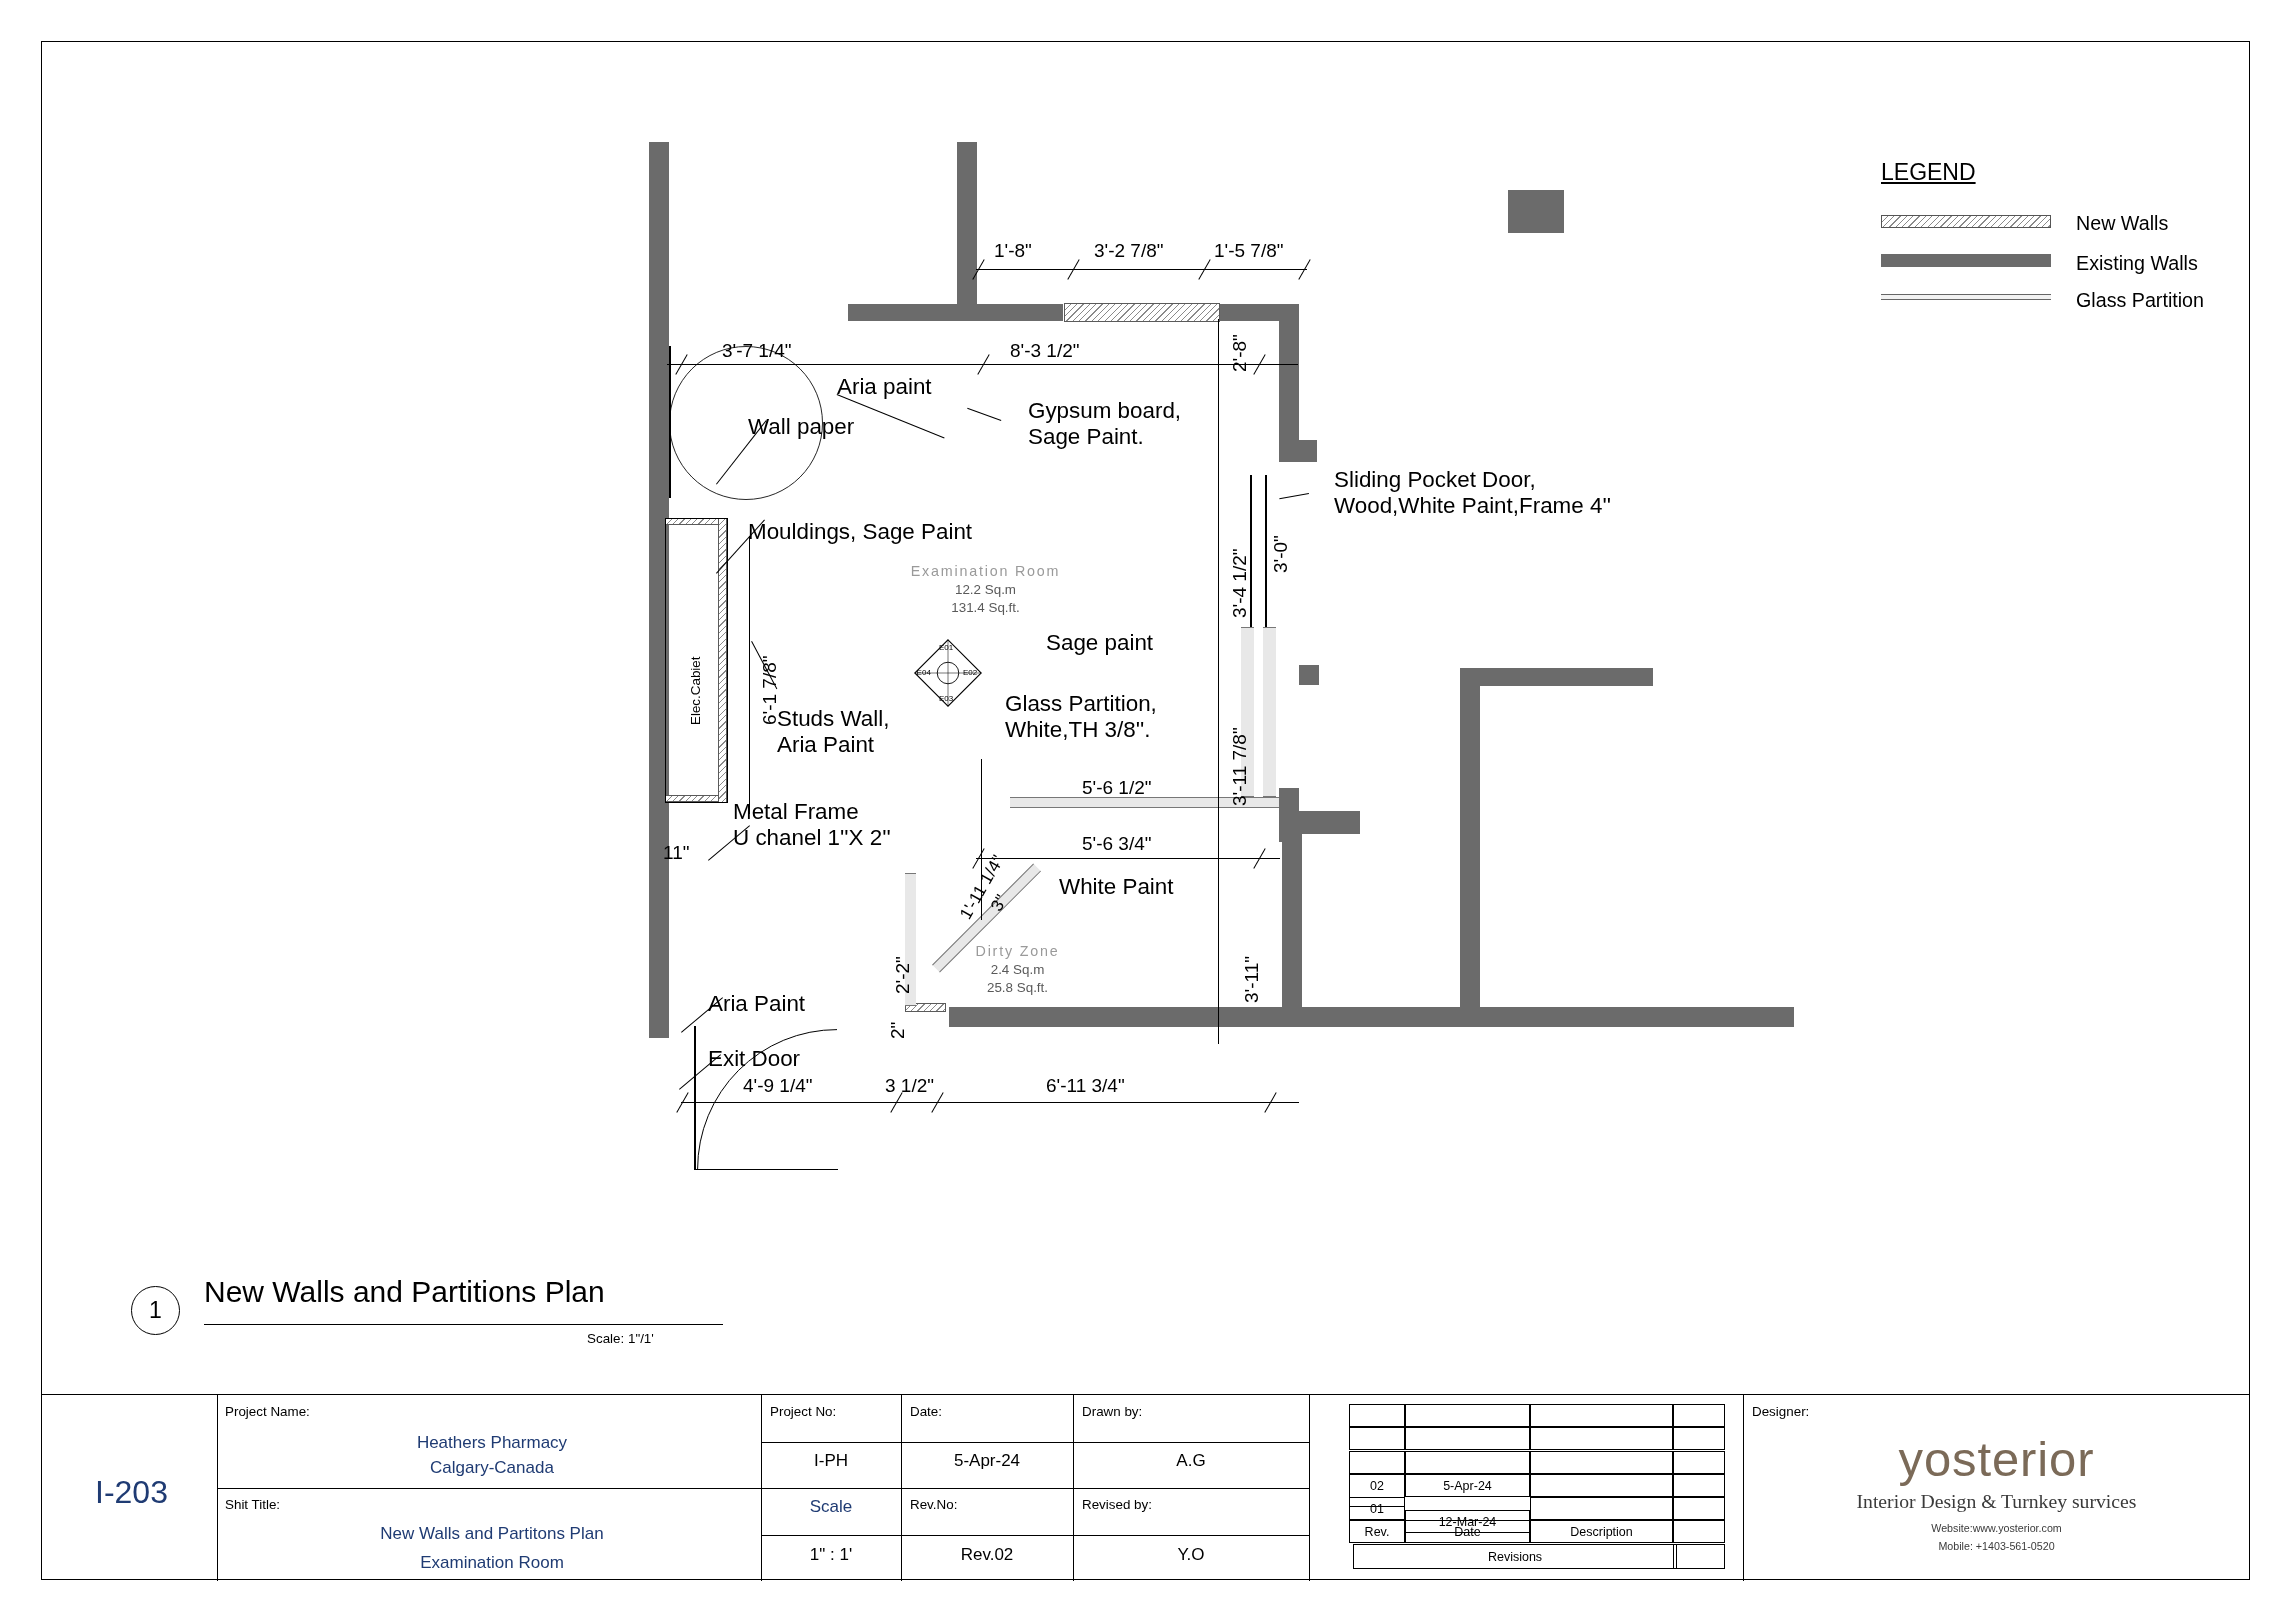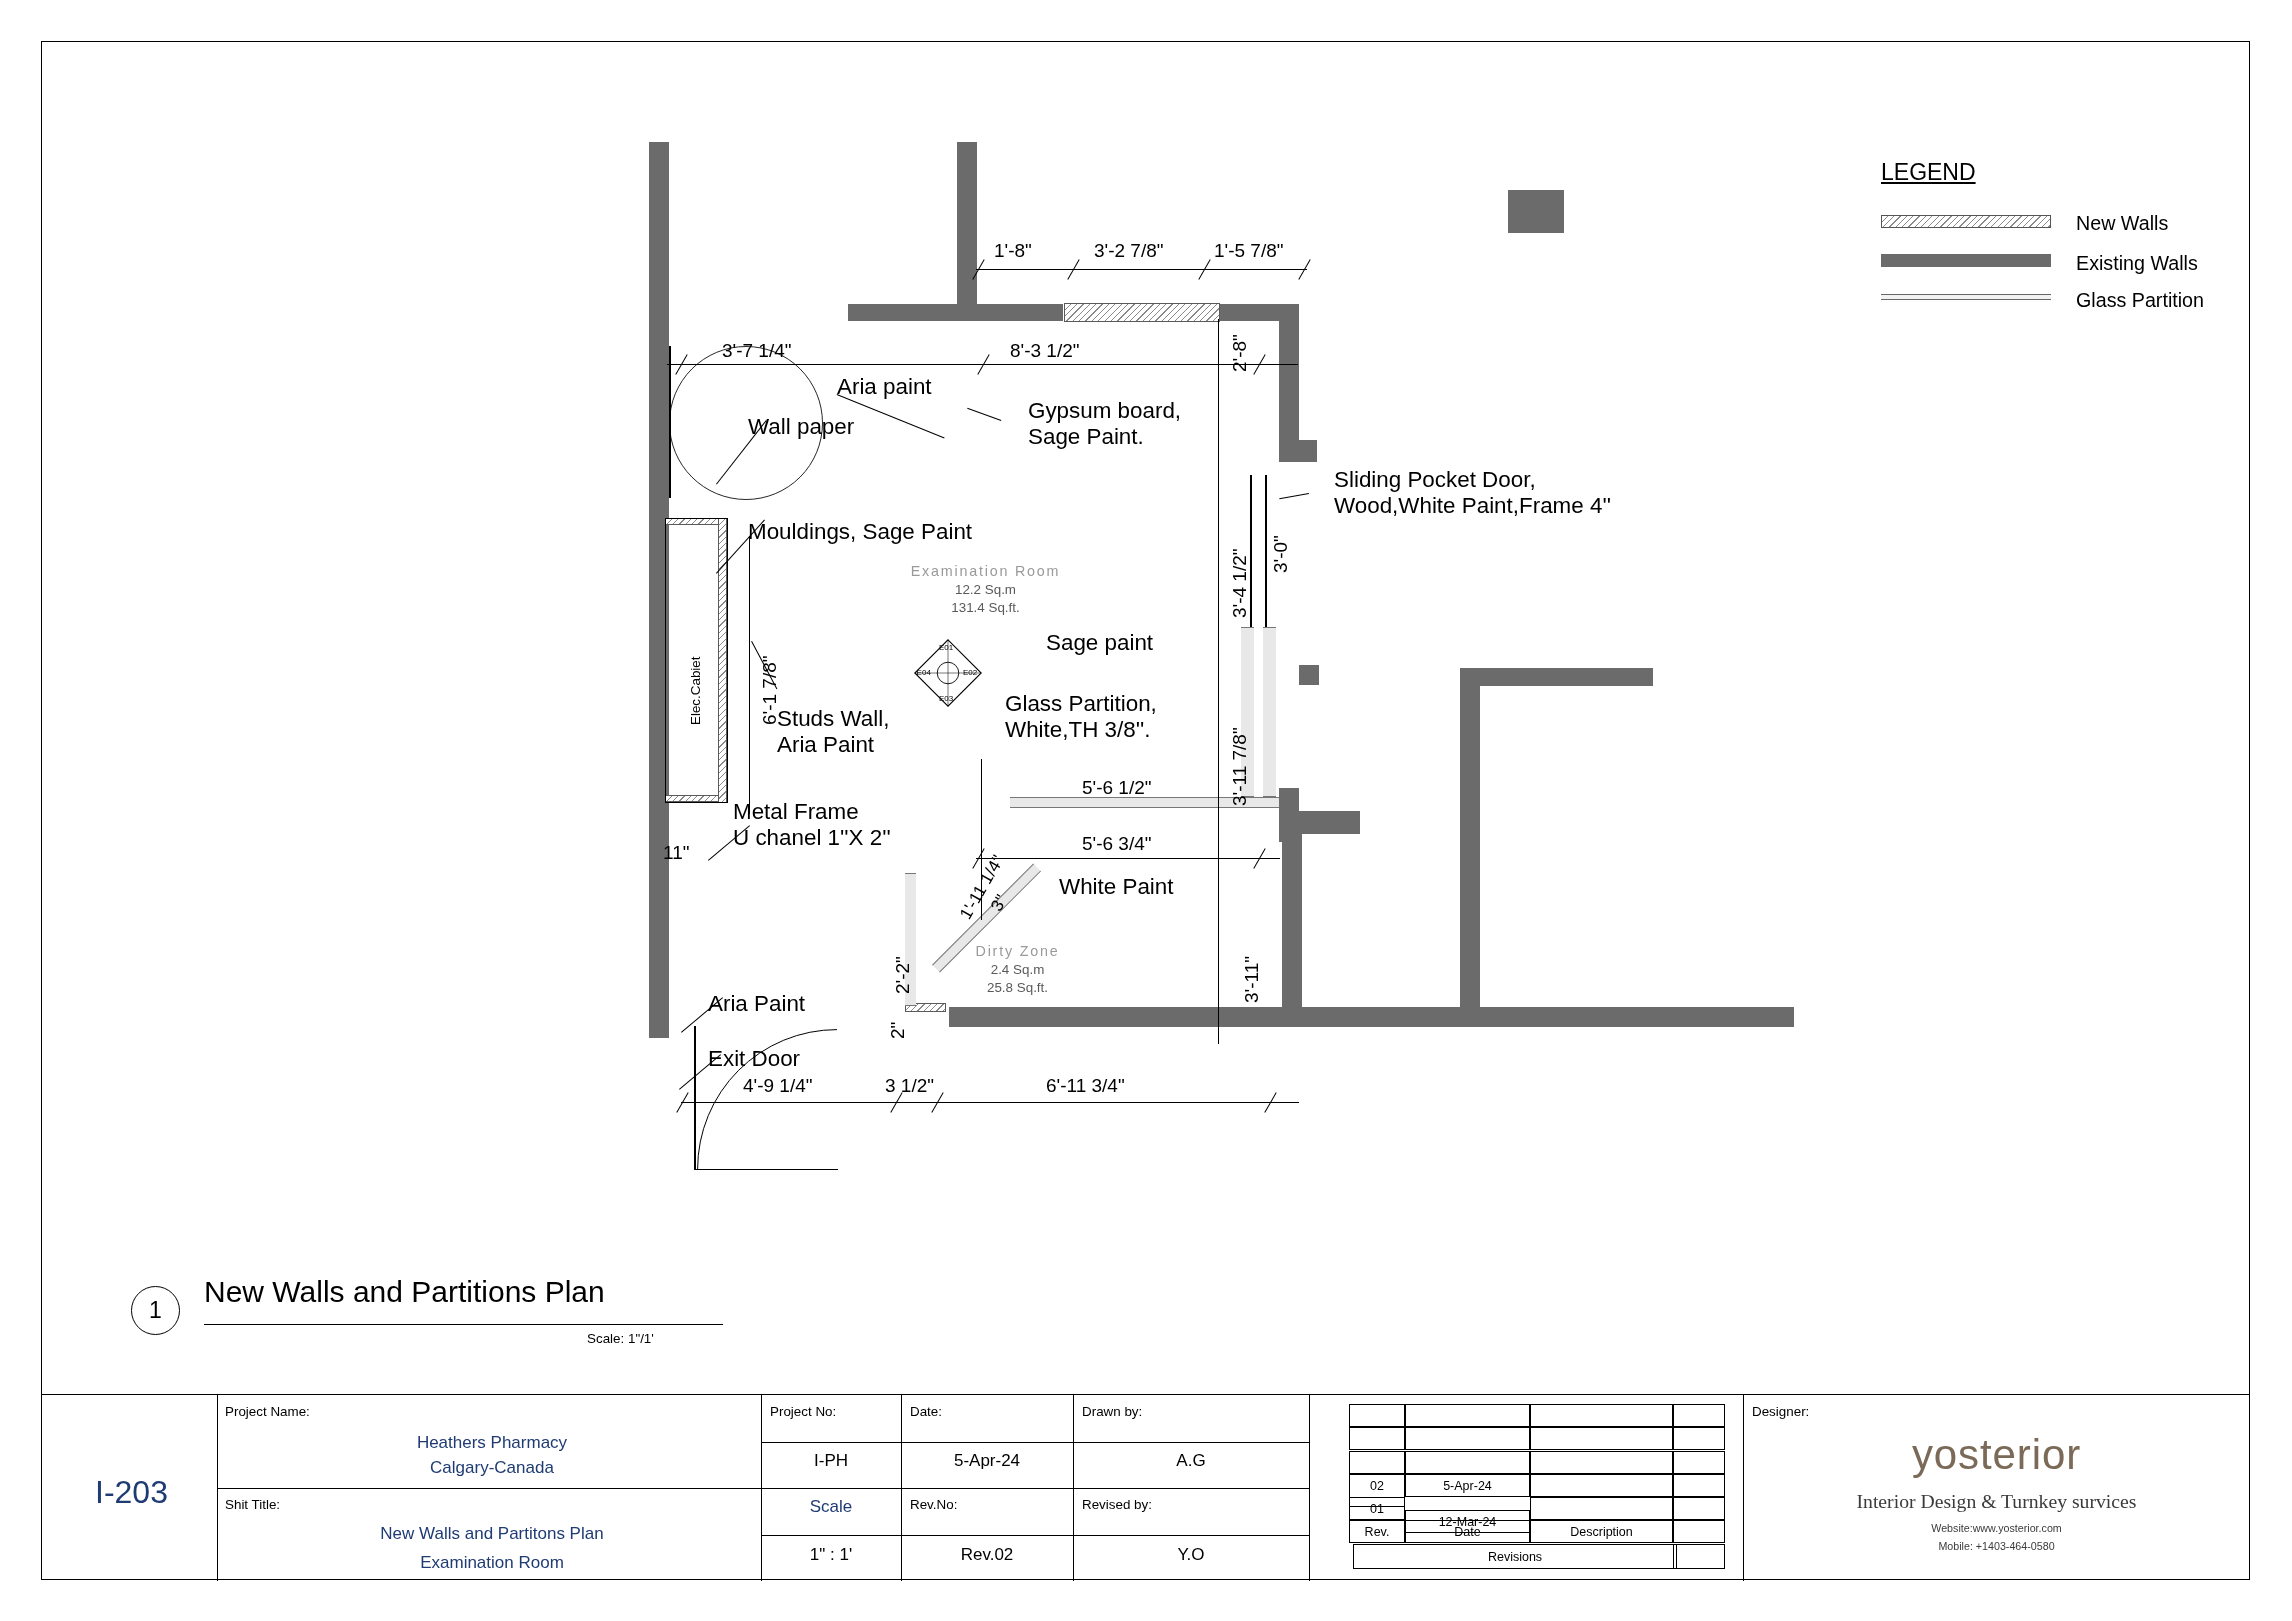--- a/index.html
+++ b/index.html
@@ -23,21 +23,21 @@
   .tick{position:absolute;background:#000;width:0.9px;height:23px;transform-origin:50% 50%;}
   
   .tb{position:absolute;left:41px;top:1394px;width:2209px;height:186px;border-top:1.8px solid #000;box-sizing:border-box;}
   .tb .cell{position:absolute;box-sizing:border-box;border:0.9px solid #000;}
   .tb .lbl{position:absolute;font-size:13.4px;color:#000;}
   .tb .val{position:absolute;font-size:17px;color:#1f3b73;text-align:center;}
   .tb .valb{position:absolute;font-size:17px;color:#000;text-align:center;}
   .sheetno{position:absolute;font-size:32px;color:#1f3b73;}
   .rev-tbl{position:absolute;}
   .rev-tbl .rcell{position:absolute;box-sizing:border-box;border:0.9px solid #000;font-size:12.5px;text-align:center;}
-  .logo-name{position:absolute;font-size:42px;color:#7b6a58;letter-spacing:0.9px;}
+  .logo-name{position:absolute;font-size:49px;color:#7b6a58;letter-spacing:0.9px;}
   .logo-sub{position:absolute;font-size:19.7px;color:#3b3b3b;}
   .logo-small{position:absolute;font-size:10.7px;color:#3b3b3b;text-align:center;width:100%;}
   .plan-title{position:absolute;font-size:30px;}
   .plan-scale{position:absolute;font-size:13.4px;}
   .circnum{position:absolute;width:47px;height:47px;border:0.9px solid #000;border-radius:50%;text-align:center;line-height:47px;font-size:23px;}
   .elec-lbl{position:absolute;font-size:13.4px;color:#000;transform:rotate(-90deg);transform-origin:0 0;white-space:nowrap;}
   .diamond{position:absolute;width:70px;height:70px;}
   .dimline{position:absolute;background:#000;height:0.9px;}
 </style>
 </head>
@@ -288,18 +288,18 @@
       <div class="rcell" style="left:4px;top:140px;width:324px;height:25px;line-height:25px;">Revisions</div>
       <div class="rcell" style="left:324px;top:140px;width:52px;height:25px;"></div>
     </div>
 
     <div class="lbl" style="left:1711px;top:9px;">Designer:</div>
 
     <div style="position:absolute;left:1702px;top:36px;width:507px;height:143px;">
       <div class="logo-name" style="left:0;top:0;width:100%;text-align:center;">yosterior</div>
       <div class="logo-sub" style="left:0;top:59px;width:100%;text-align:center;font-family:Liberation Serif, serif;">Interior Design &amp; Turnkey survices</div>
       <div class="logo-small" style="left:0;top:91px;">Website:www.yosterior.com</div>
-      <div class="logo-small" style="left:0;top:109px;">Mobile: +1403-464-0580</div>
+      <div class="logo-small" style="left:0;top:109px;">Mobile: +1403-561-0520</div>
     </div>
   </div>
 
 </div>
 
 
 </body></html>

